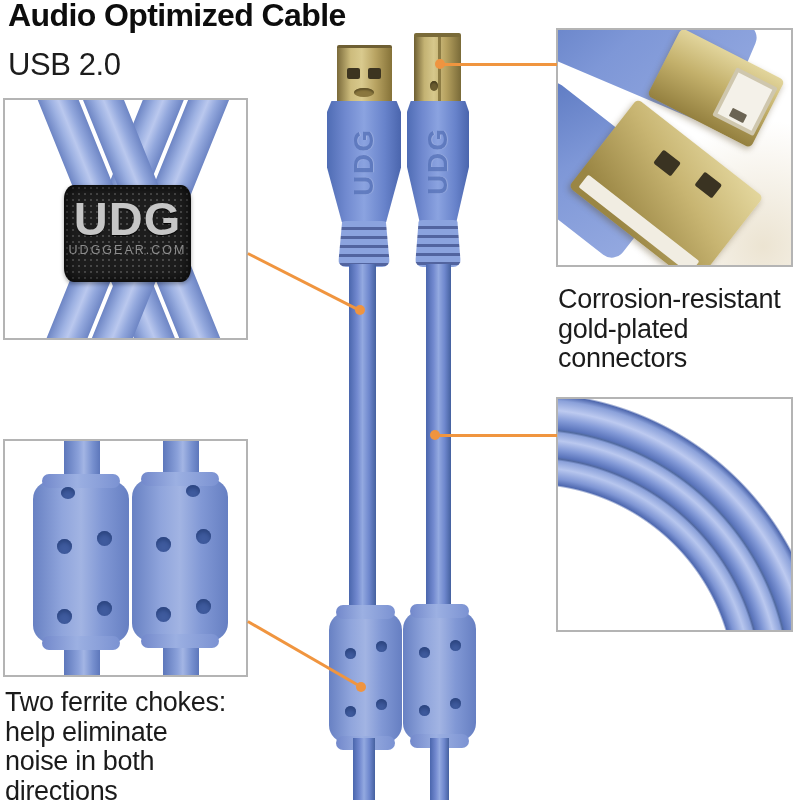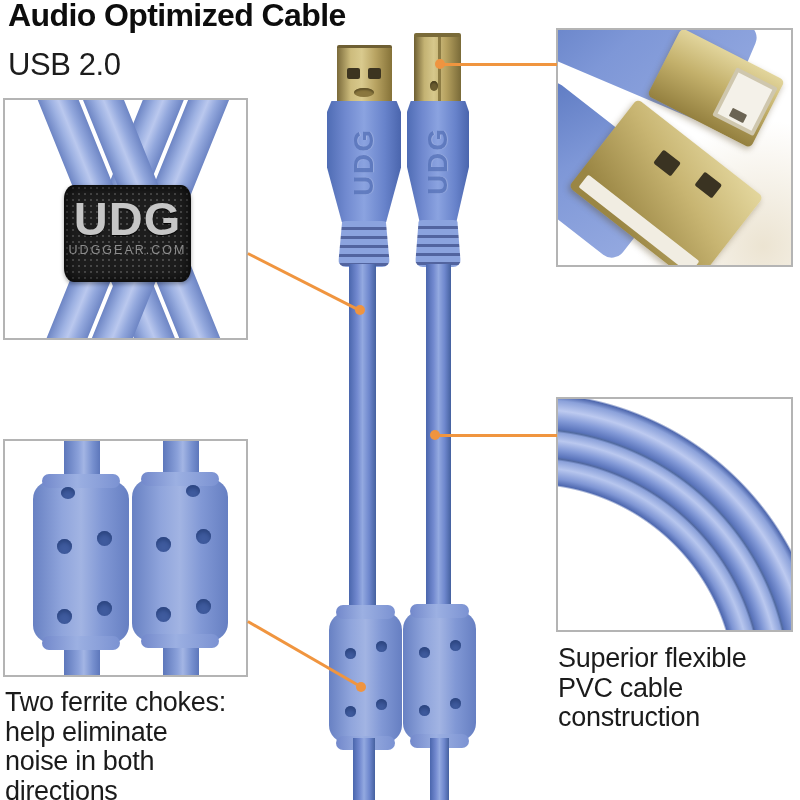--- a/index.html
+++ b/index.html
@@ -174,27 +174,27 @@
           <i></i>
         </div>
     </div>
     <div class="boot" id="bootA"></div>
     <div class="goldbody" id="connA">
       <div class="slot l"></div>
       <div class="slot r"></div>
       <div class="strip"></div>
     </div>
   </div>
+  <div class="caption" id="cap-conn">Corrosion-resistant
+gold-plated
+connectors</div>
 
   <div class="fbox" id="box-coil">
     <div class="coil"></div>
   </div>
-  <div class="caption" id="cap-coil">Superior flexible
-PVC cable
-construction</div>
 
   <div class="metal" id="usbA-metal">
     <div class="aslot l"></div>
     <div class="aslot r"></div>
     <div class="aoval"></div>
   </div>
   <div class="bootc" id="usbA-boot">
     <div class="emboss">UDG</div>
   </div>
   <div class="ribs" id="usbA-ribs"></div>

